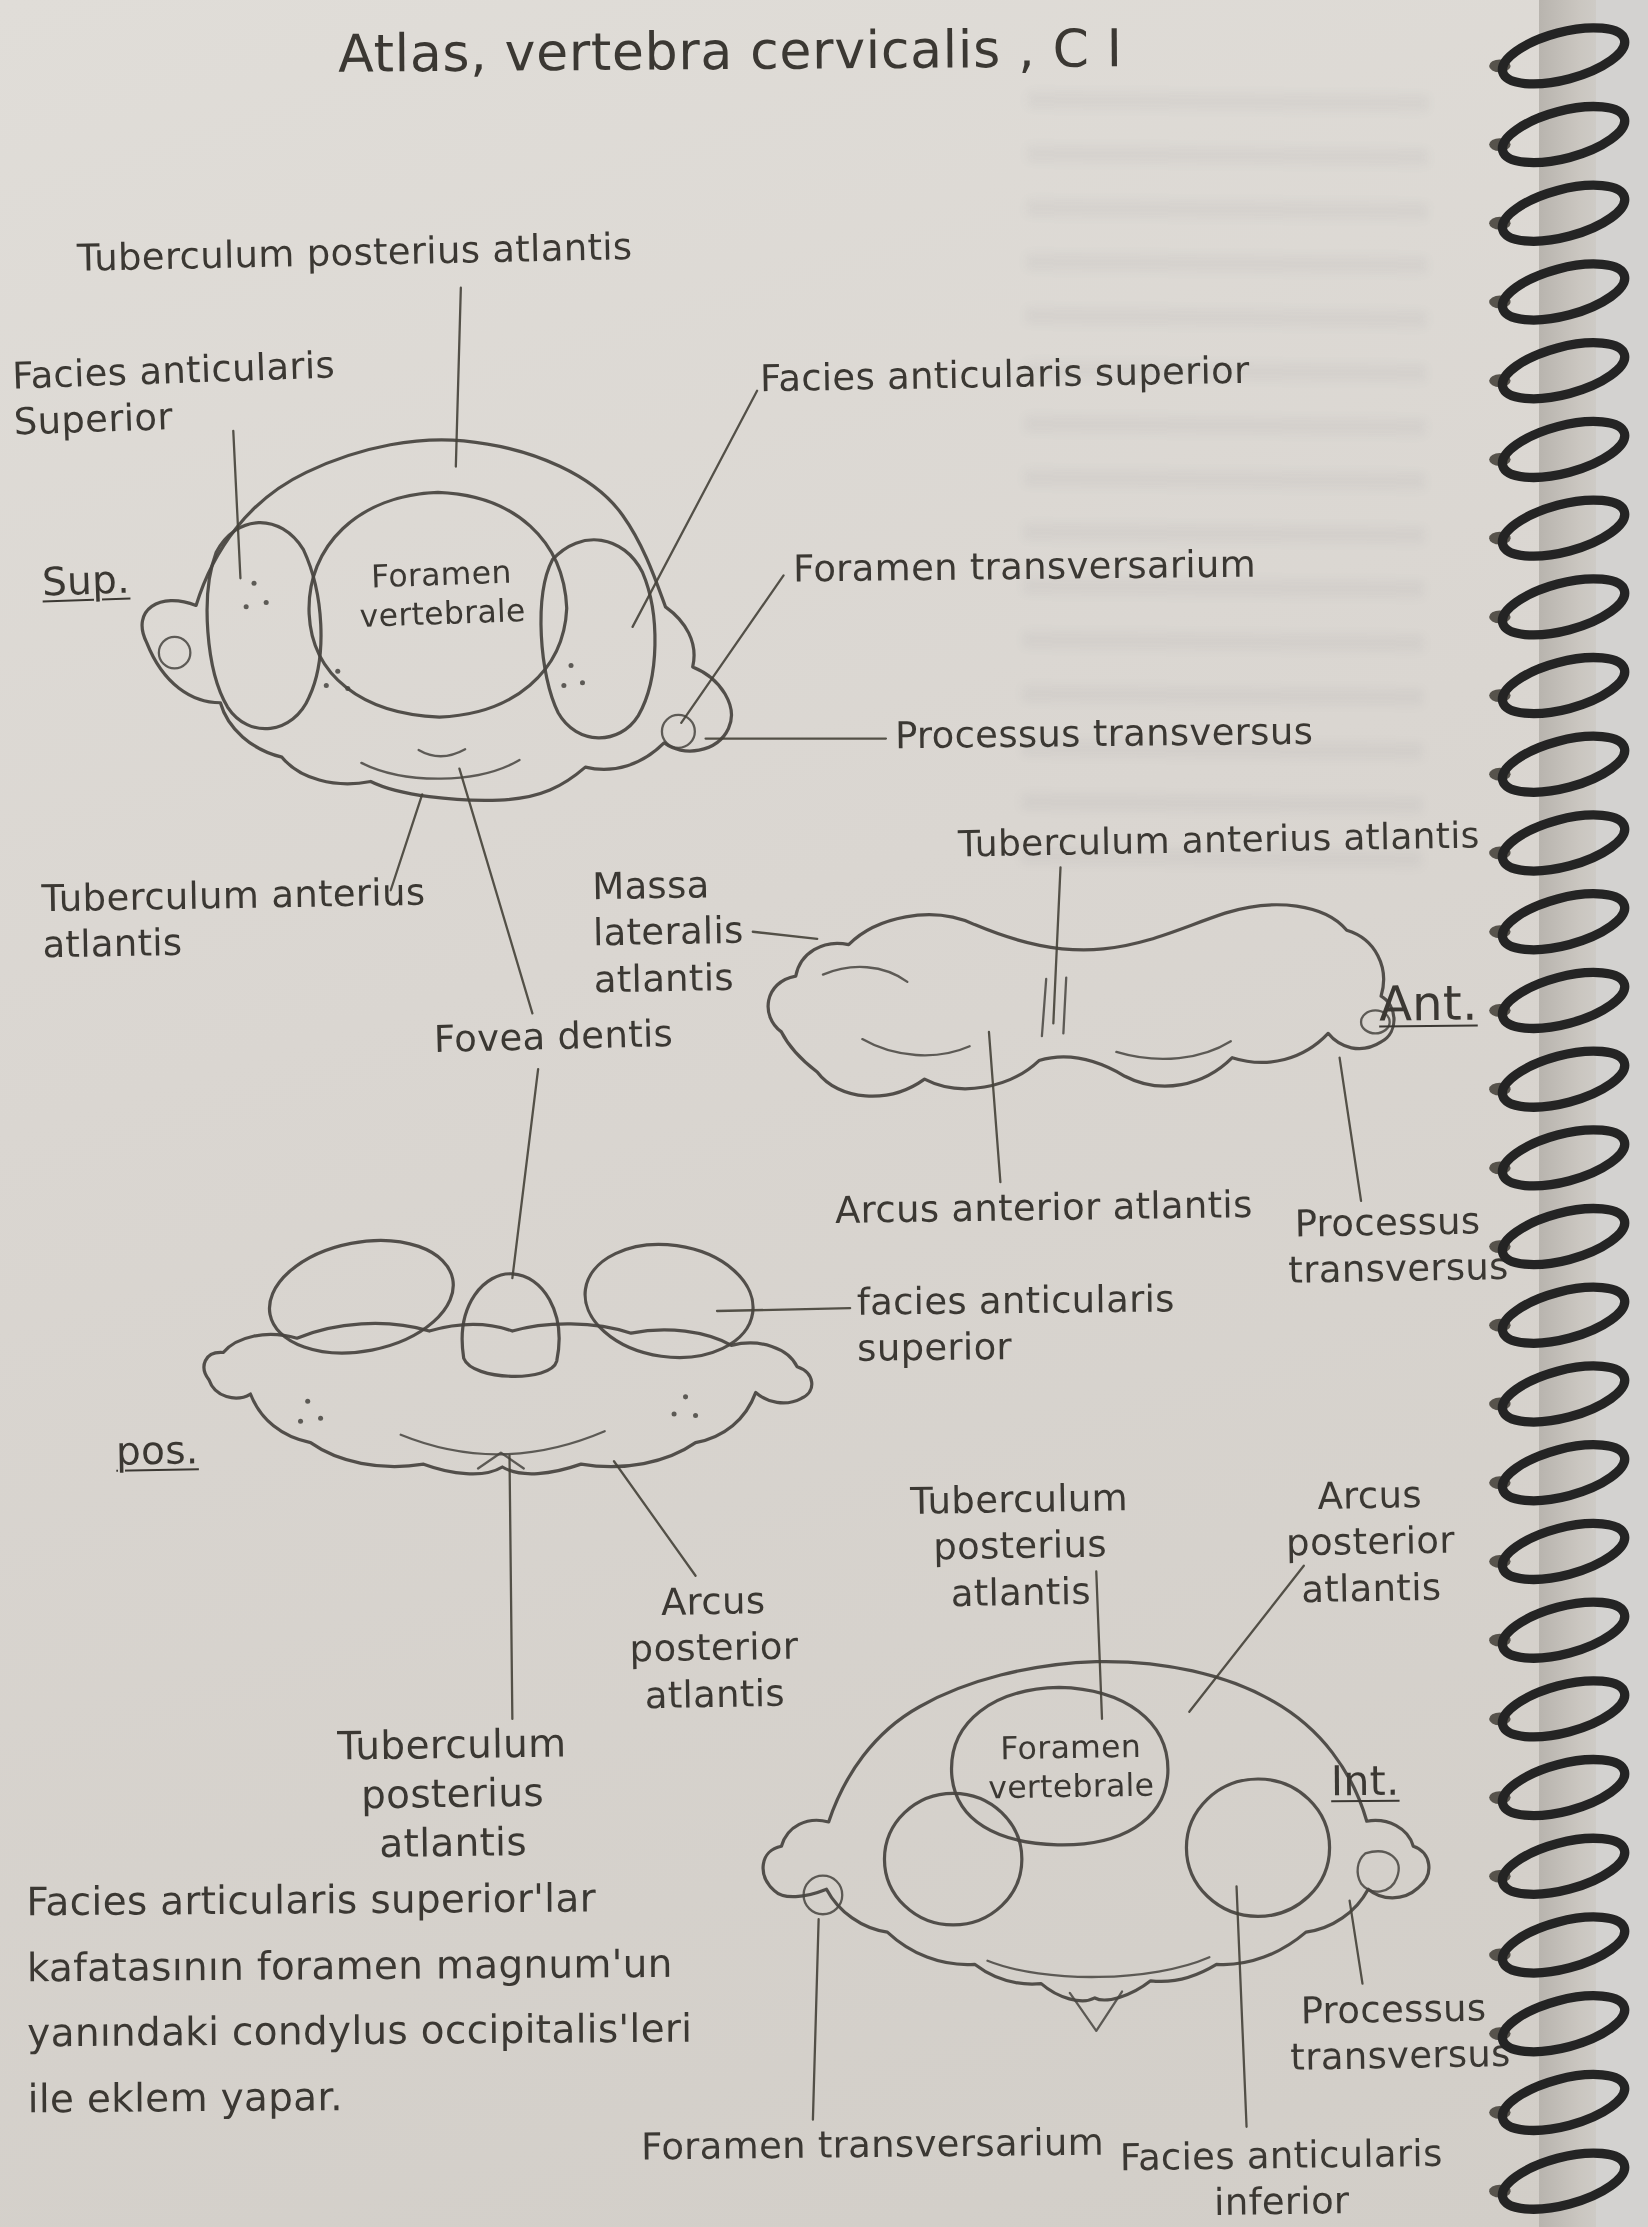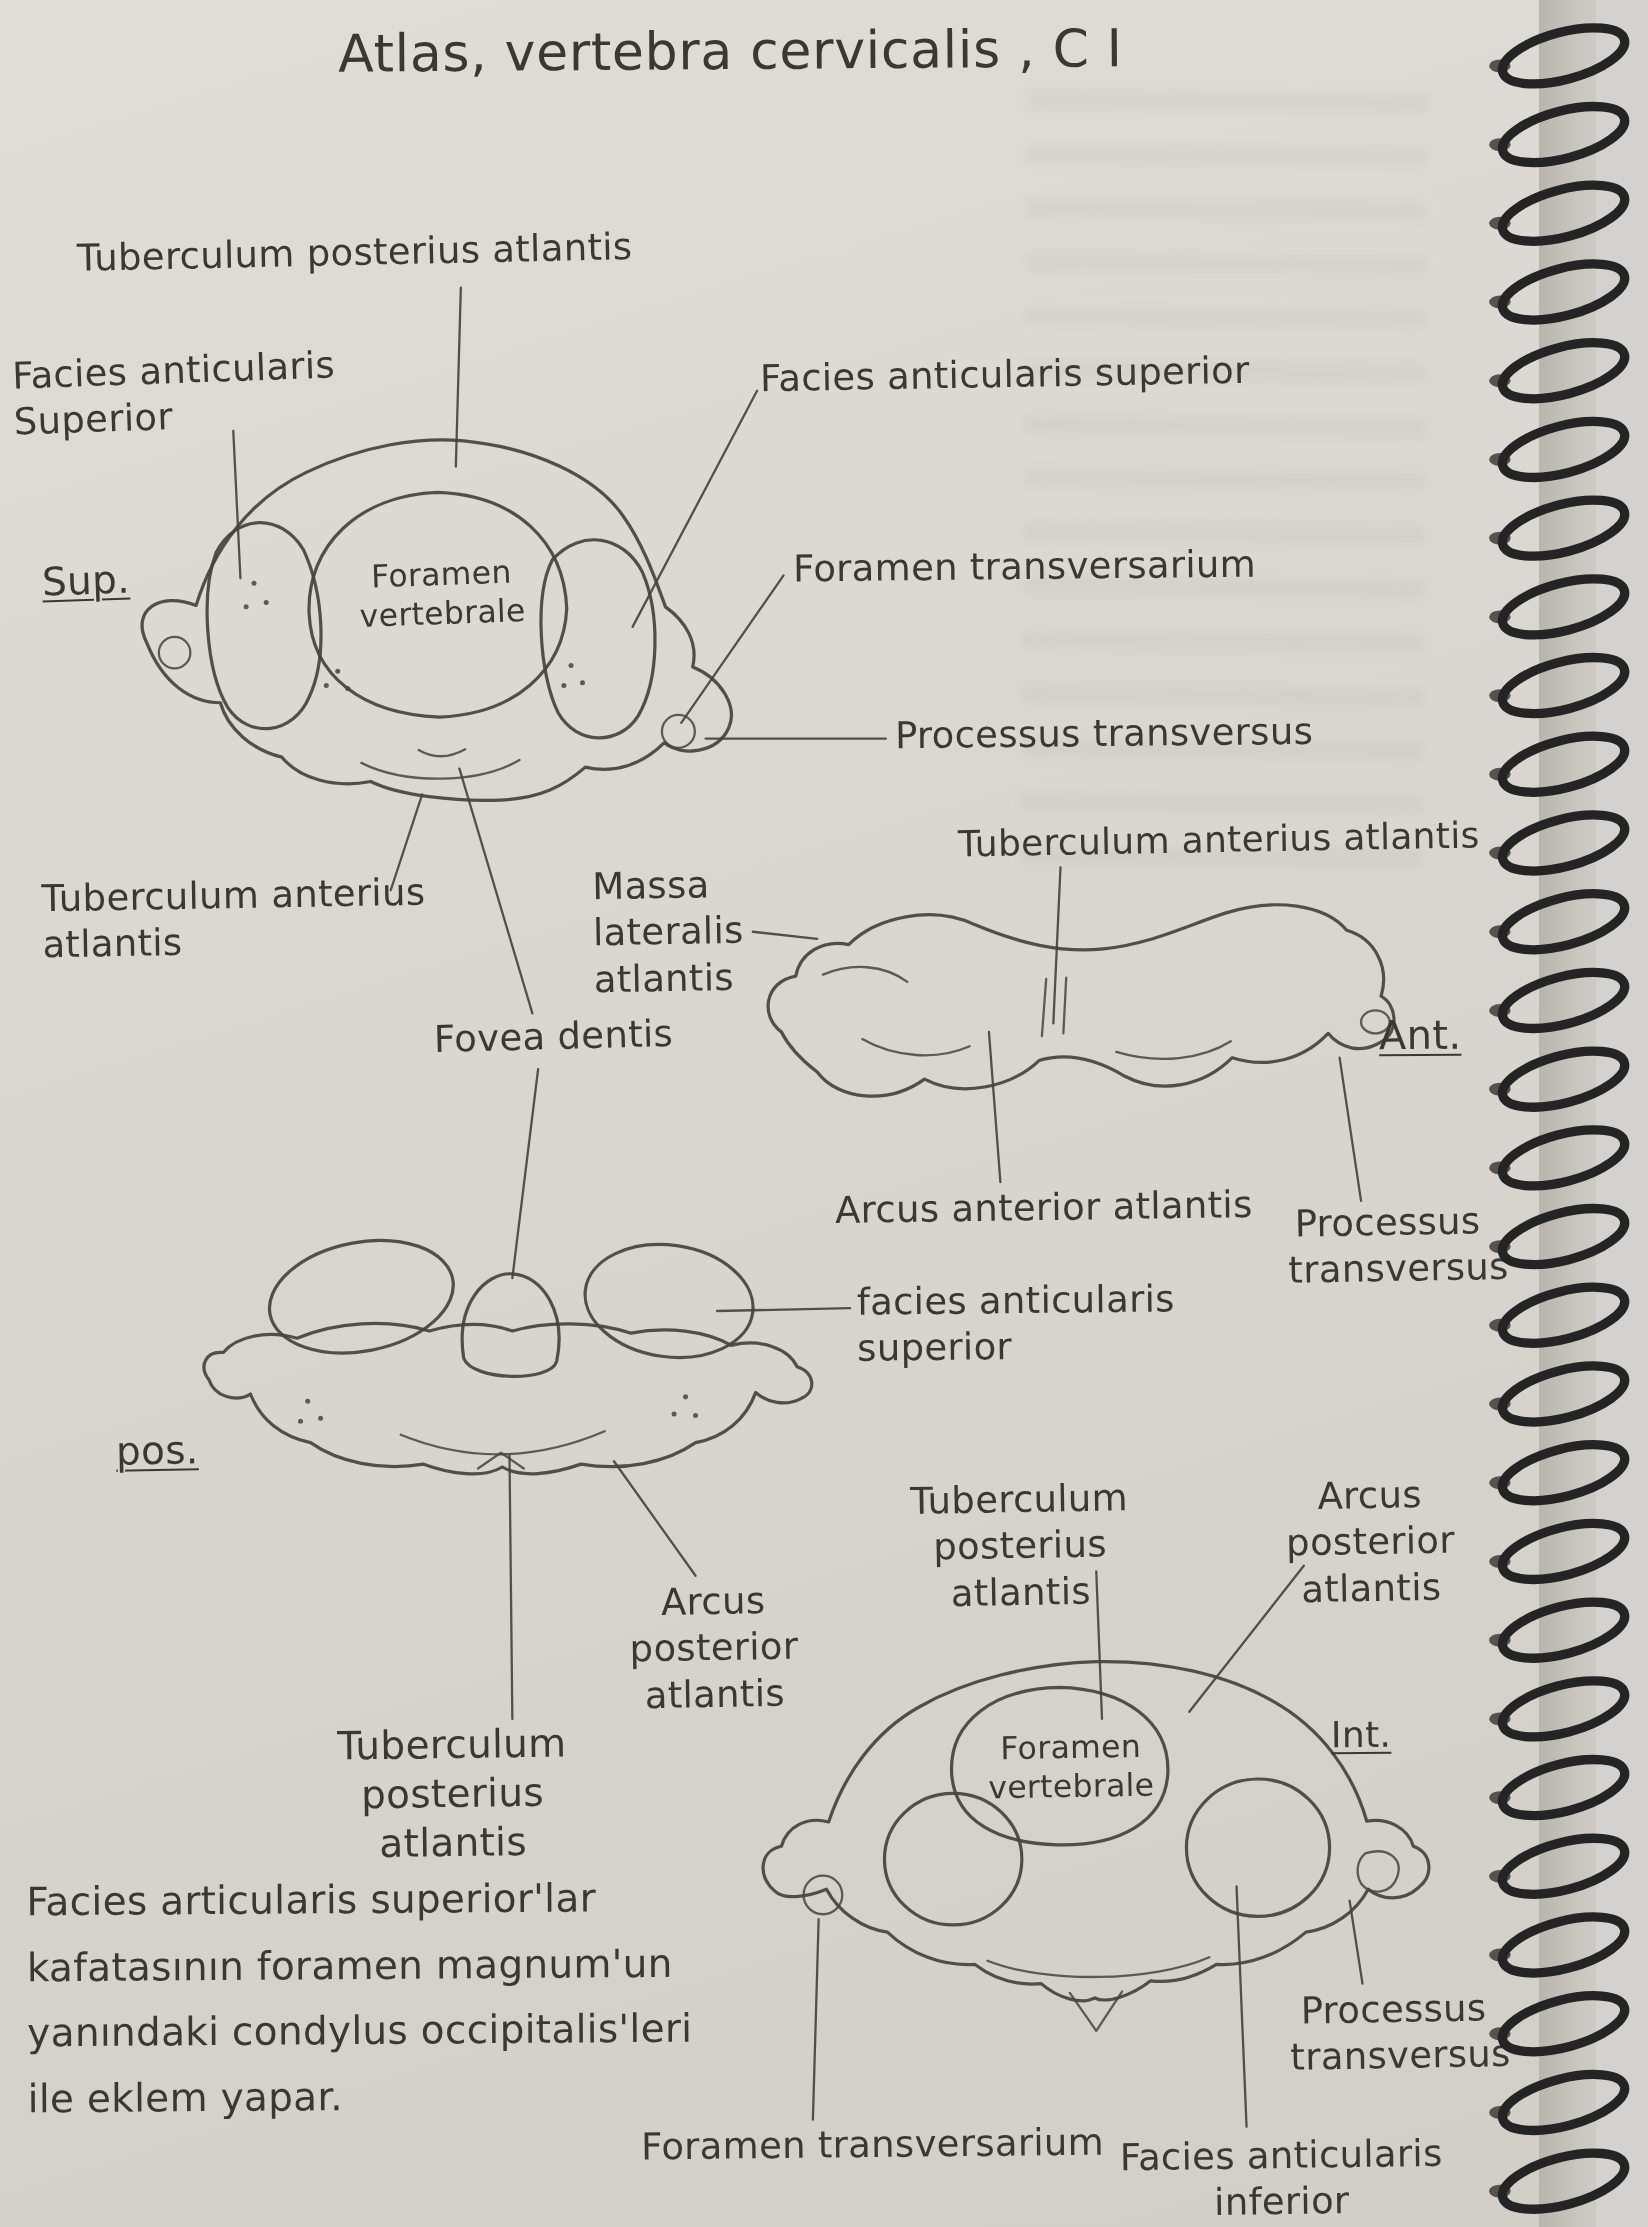--- a/index.html
+++ b/index.html
@@ -139,40 +139,40 @@
 <div class="hw" style="left:793px;top:544px;font-size:37px;transform:rotate(-0.6deg)">Foramen transversarium</div>
 <div class="hw" style="left:895px;top:711px;font-size:37px;transform:rotate(-0.6deg)">Processus transversus</div>
 <div class="hw" style="left:42px;top:873px;font-size:37px;transform:rotate(-1deg)">Tuberculum anterius
 atlantis</div>
 <div class="hw" style="left:434px;top:1014px;font-size:37px;transform:rotate(-1.5deg)">Fovea dentis</div>
 
 <div class="hw" style="left:958px;top:817px;font-size:36px;transform:rotate(-1deg)">Tuberculum anterius atlantis</div>
 <div class="hw" style="left:593px;top:863px;font-size:37px;transform:rotate(-1deg)">Massa
 lateralis
 atlantis</div>
-<div class="hw u" style="left:1379px;top:1010px;font-size:40px;transform:rotate(-0.5deg)">Ant.</div>
+<div class="hw u" style="left:1379px;top:973px;font-size:48px;transform:rotate(-0.5deg)">Ant.</div>
 <div class="hw" style="left:835px;top:1185px;font-size:37px;transform:rotate(-0.8deg)">Arcus anterior atlantis</div>
 <div class="hw c" style="left:1288px;top:1200px;width:200px;font-size:37px;transform:rotate(-1deg)">Processus
 transversus</div>
 
 <div class="hw u" style="left:116px;top:1427px;font-size:39px;transform:rotate(-1deg)">pos.</div>
 <div class="hw" style="left:857px;top:1278px;font-size:37px;transform:rotate(-0.6deg)">facies anticularis
 superior</div>
 <div class="hw c" style="left:578px;top:1579px;width:272px;font-size:37px;transform:rotate(-1deg)">Arcus posterior
 atlantis</div>
 <div class="hw c" style="left:252px;top:1721px;width:401px;font-size:39px;transform:rotate(-0.8deg)">Tuberculum posterius
 atlantis</div>
 
 <div class="hw c" style="left:852px;top:1477px;width:336px;font-size:37px;transform:rotate(-1deg)">Tuberculum posterius
 atlantis</div>
 <div class="hw c" style="left:1245px;top:1473px;width:251px;font-size:37px;transform:rotate(-1deg)">Arcus posterior
 atlantis</div>
 <div class="hw c" style="left:985px;top:1728px;width:172px;font-size:31.5px;transform:rotate(-1deg)">Foramen
 vertebrale</div>
-<div class="hw u" style="left:1331px;top:1712px;font-size:36px;transform:rotate(-0.5deg)">Int.</div>
+<div class="hw u" style="left:1331px;top:1756px;font-size:41px;transform:rotate(-0.5deg)">Int.</div>
 <div class="hw" style="left:641px;top:2122px;font-size:37px;transform:rotate(-0.6deg)">Foramen transversarium</div>
 <div class="hw c" style="left:1290px;top:1987px;width:208px;font-size:37px;transform:rotate(-1deg)">Processus
 transversus</div>
 <div class="hw c" style="left:1117px;top:2133px;width:329px;font-size:37px;transform:rotate(-0.8deg)">Facies anticularis
 inferior</div>
 
 <div class="hw" style="left:27px;top:1867px;font-size:39px;line-height:1.68;transform:rotate(-0.4deg)">Facies articularis superior'lar
 kafatasının foramen magnum'un
 yanındaki condylus occipitalis'leri
 ile eklem yapar.</div>

